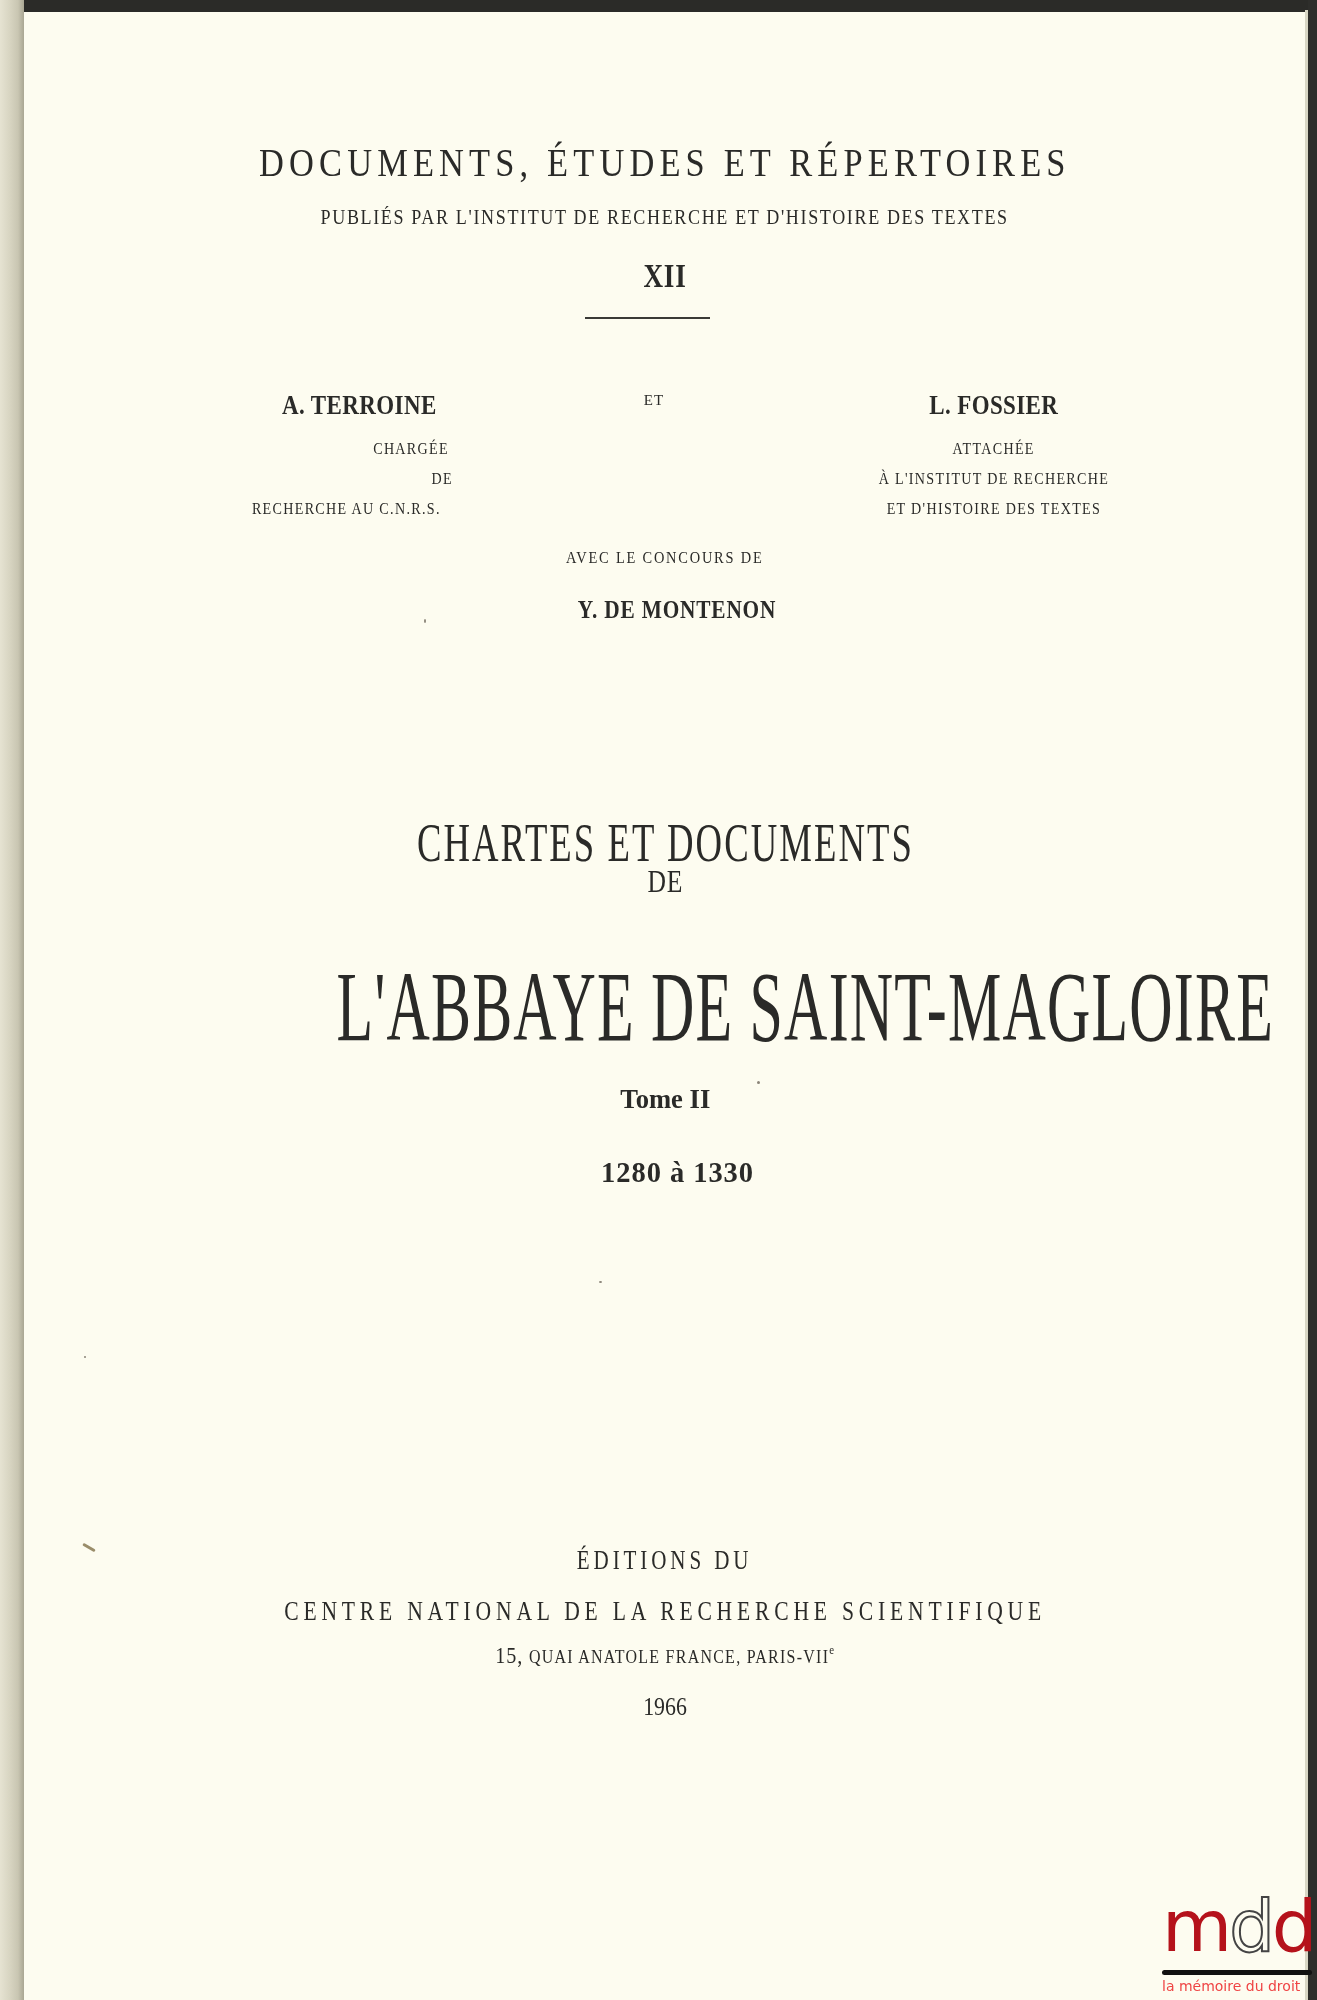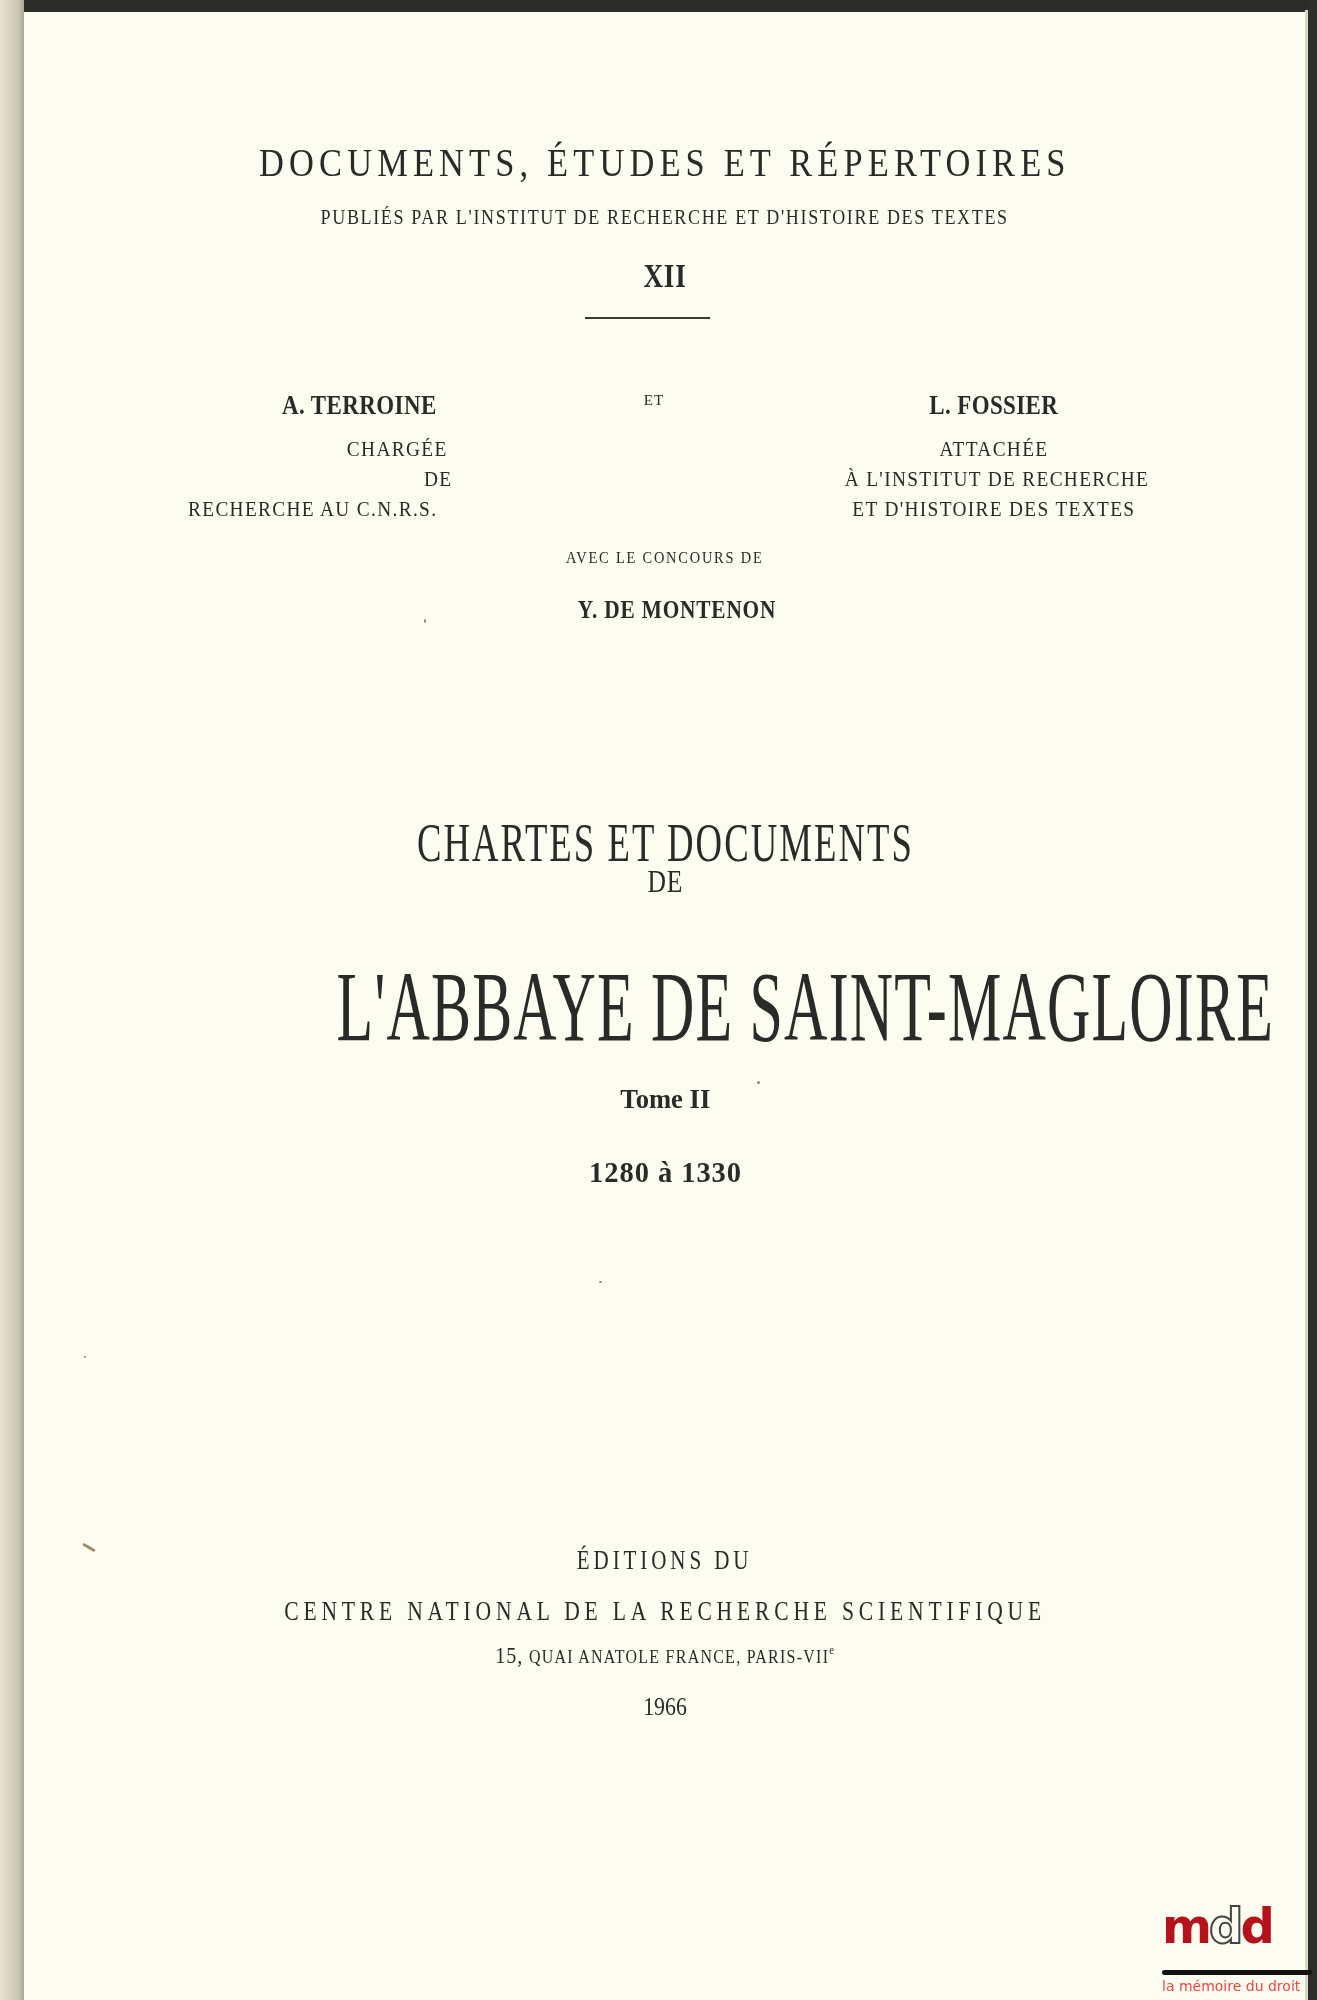--- a/index.html
+++ b/index.html
@@ -24,59 +24,59 @@
   .series .condensed { transform:scaleX(0.86); }
   .publishers { top:192px; font-size:22px; letter-spacing:2px; }
   .publishers .condensed { transform:scaleX(0.82); }
   .volnum { top:245px; font-size:34px; font-weight:bold; letter-spacing:1px; }
   .volnum .condensed { transform:scaleX(0.8); }
   .rule { position:absolute; left:561px; top:305px; width:125px; height:2px; background:#3a3a36; }
 
   .author { position:absolute; text-align:center; white-space:nowrap; }
   .author .name { font-size:28px; font-weight:bold; letter-spacing:0.5px; }
   .author .name .condensed { transform:scaleX(0.82); }
-  .author .role { font-size:22px; letter-spacing:1.5px; line-height:30px; }
+  .author .role { font-size:16px; letter-spacing:1.5px; line-height:30px; }
   .author .role .condensed { transform:scaleX(0.88); }
   .author-left { left:130px; width:300px; top:372px;text-align:right; }
   .author-right { left:800px; width:340px; top:372px; }
   .author .name { height:50px; line-height:42px; }
   .conj { position:absolute; left:600px; top:380px; width:60px; text-align:center; font-size:15px; letter-spacing:1px; }
 
   .concours { top:537px; font-size:16px; letter-spacing:2px; }
   .concours .condensed { transform:scaleX(0.9); }
   .contributor { top:583px; font-size:26px; font-weight:bold; letter-spacing:1px;margin-left:12px; }
   .contributor .condensed { transform:scaleX(0.82); }
 
   .title-l1 { top:800px; font-size:54px; letter-spacing:3px; font-weight:normal; }
   .title-l1 .condensed { transform:scaleX(0.68); }
   .title-l2 { top:851px; font-size:32px; letter-spacing:1px; }
   .title-l2 .condensed { transform:scaleX(0.8); }
   .title-l3 { top:937px; font-size:100px; letter-spacing:2px; }
   .title-l3 .condensed { transform:scaleX(0.6); }
   .tome { top:1071px; font-size:28px; font-weight:bold; }
   .tome .condensed { transform:scaleX(0.95); }
-  .dates { top:1143px; font-size:30px; font-weight:bold; letter-spacing:1px; }
+  .dates { top:1143px; font-size:30px; font-weight:bold; letter-spacing:1px;padding-left:12px; }
   .dates .condensed { transform:scaleX(0.95); }
 
   .ed1 { top:1533px; font-size:27px; letter-spacing:5px; }
   .ed1 .condensed { transform:scaleX(0.78); }
   .ed2 { top:1584px; font-size:27px; letter-spacing:6px; }
   .ed2 .condensed { transform:scaleX(0.8); }
   .ed3 { top:1630px; font-size:24px; letter-spacing:1px; }
   .ed3 .condensed { transform:scaleX(0.84); }
   .ed3 .sc { font-size:19px; letter-spacing:1.5px; }
   .ed3 sup { font-size:13px; vertical-align:super; }
   .ed4 { top:1680px; font-size:26px; }
   .ed4 .condensed { transform:scaleX(0.84); }
 
   .specks span { position:absolute; background:#8a8478; border-radius:50%; }
 
   .logo { position:absolute; left:1154px; top:1892px; width:163px; height:108px; }
   .logo-mark { position:absolute; left:8px; top:4px; font-family:"DejaVu Sans","Liberation Sans",sans-serif;
-    font-size:48px; font-weight:bold; letter-spacing:-3px; line-height:60px; }
+    font-size:72px; font-weight:normal; letter-spacing:-3px; line-height:60px; }
   .logo-mark .m, .logo-mark .d2 { color:#b5121b; }
   .logo-mark .d1 { color:#fdfcf0; -webkit-text-stroke:2px #444; }
   .logo-bar { position:absolute; left:8px; top:78px; width:150px; height:5px; background:#111; border-radius:3px; }
   .logo-tag { position:absolute; left:8px; top:86px; font-family:"DejaVu Sans","Liberation Sans",sans-serif;
     font-size:14px; color:#ef4444; white-space:nowrap; }
 </style>
 </head>
 <body>
 
 <div class="scan-top"></div>

